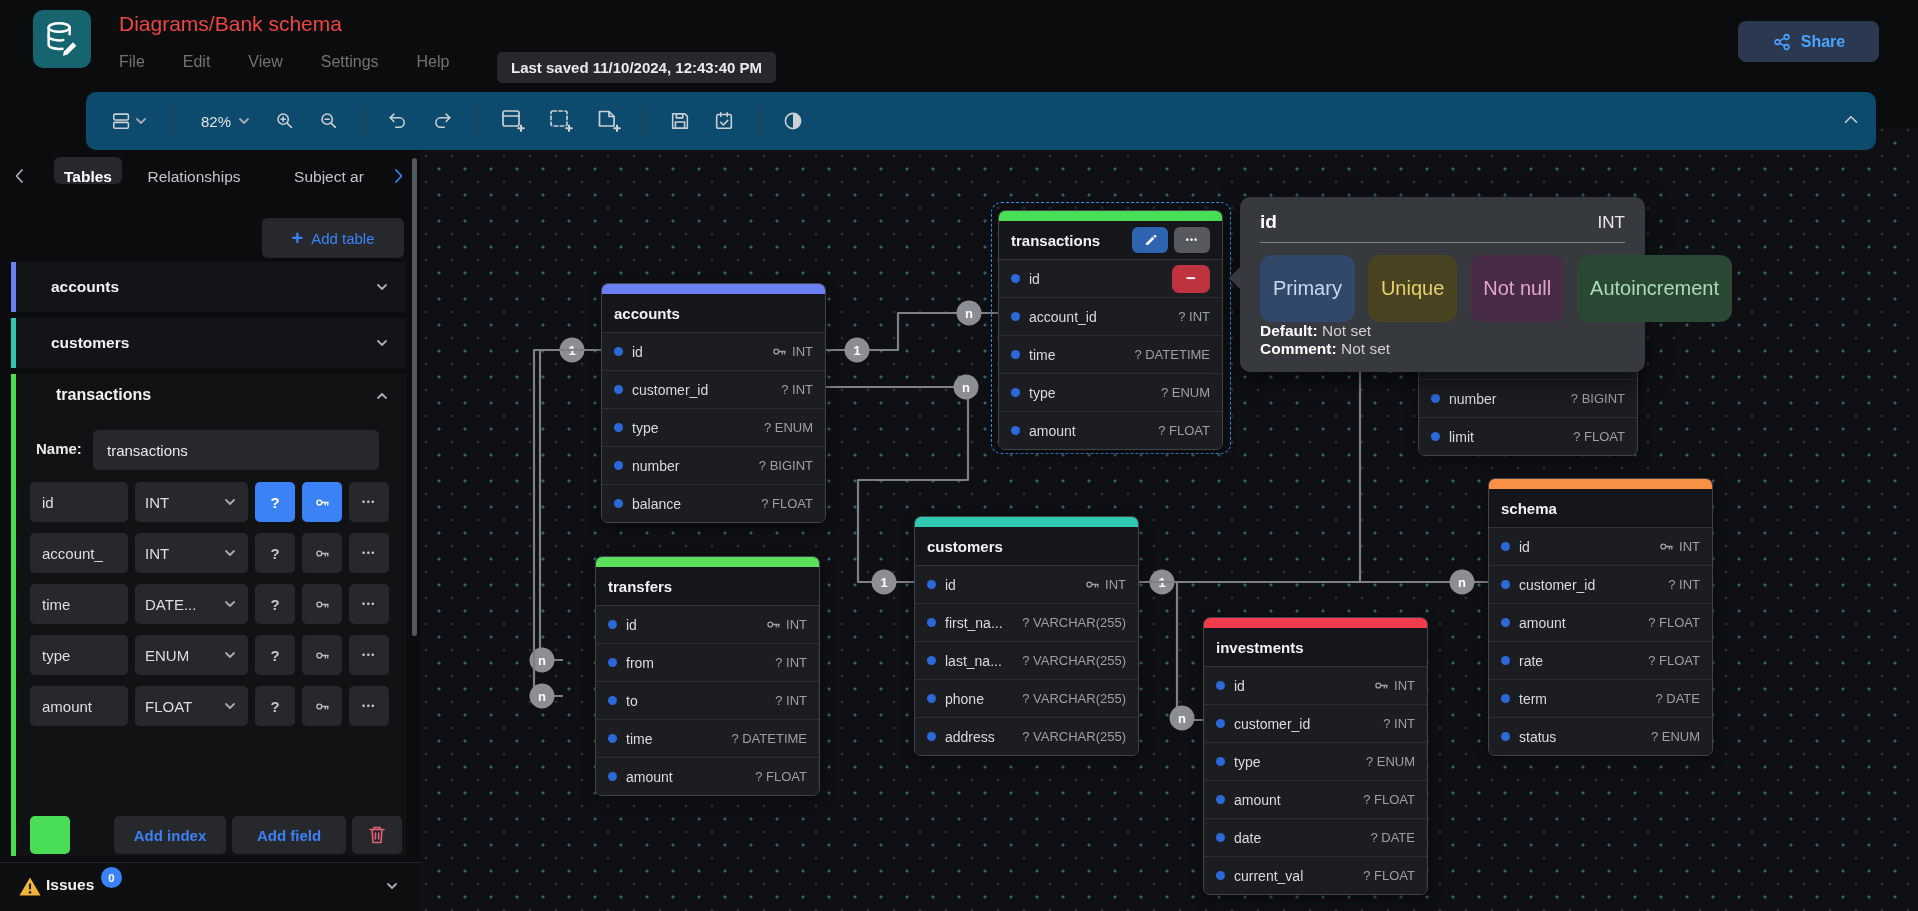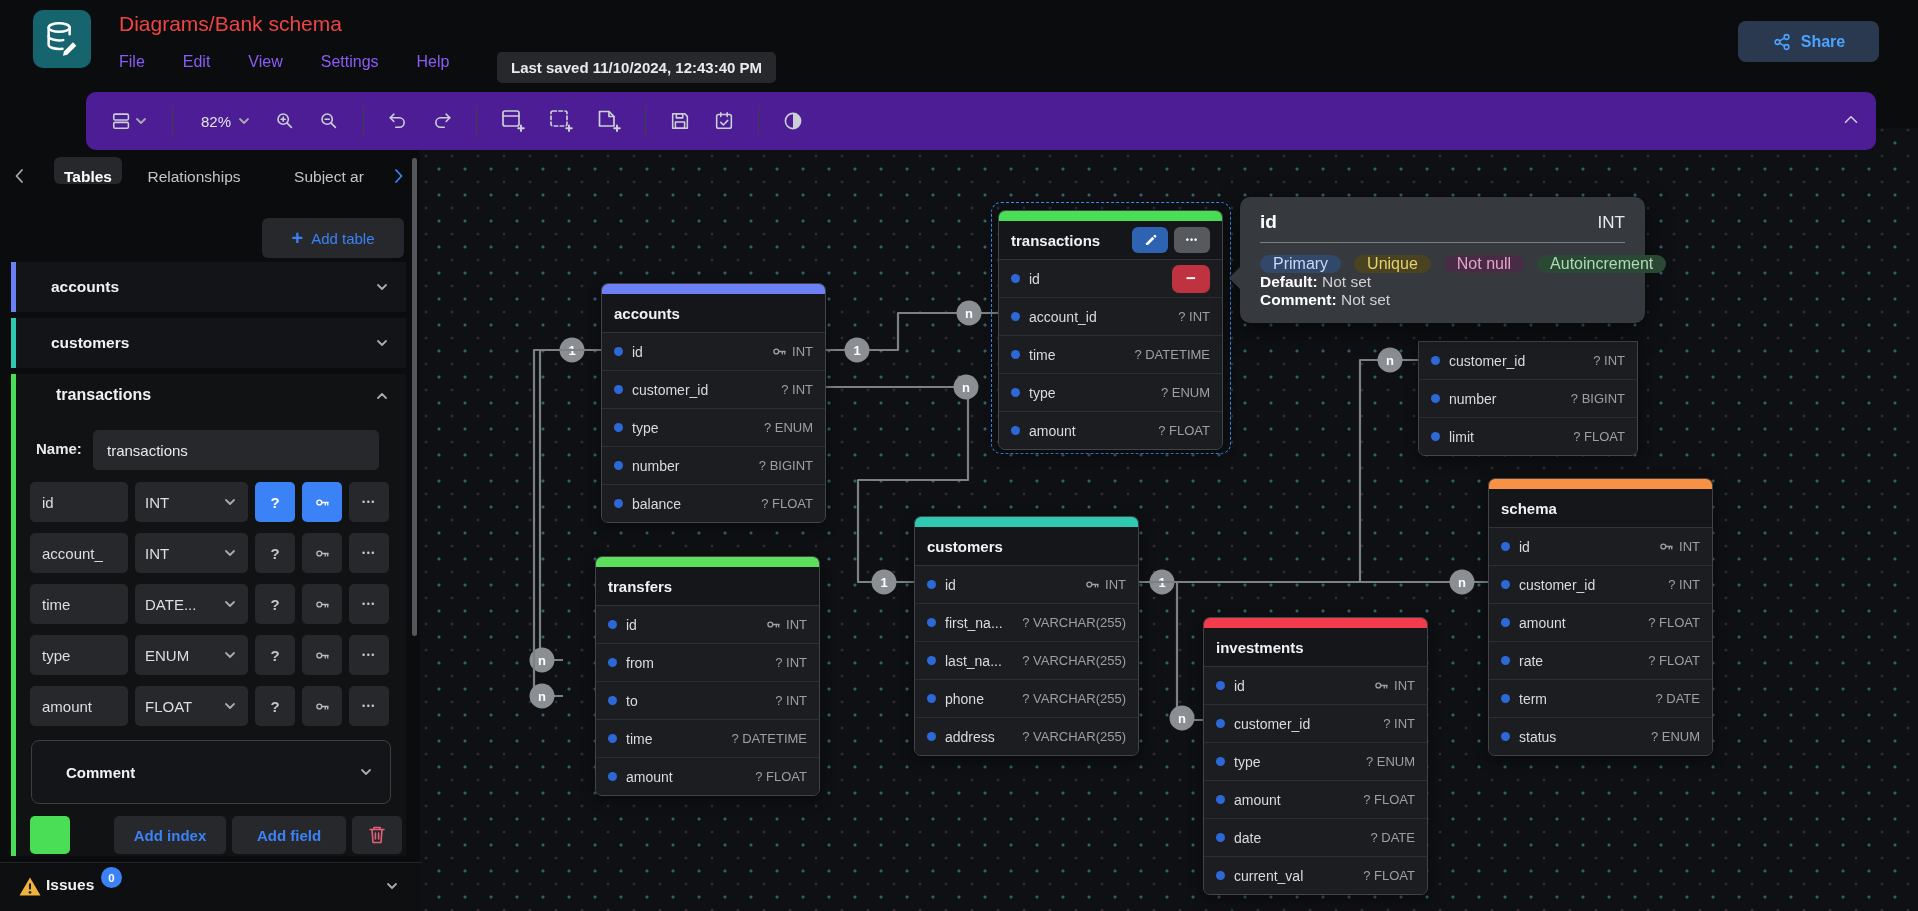--- a/index.html
+++ b/index.html
@@ -6,29 +6,29 @@
   .app{position:relative;width:1918px;height:911px;background:#0b0c0d;overflow:hidden;
        font-family:"Liberation Sans",sans-serif;color:#e8e9ea;}
   svg{display:block}
   .ic{width:22px;height:22px;fill:none;stroke:#ccd0d4;stroke-width:1.7;stroke-linecap:round;stroke-linejoin:round}
   .ic-sm{width:16px;height:16px;fill:none;stroke:#a7abb0;stroke-width:1.8;stroke-linecap:round;stroke-linejoin:round}
 
   
   .logo{position:absolute;left:33px;top:10px;width:58px;height:58px;border-radius:10px;background:#15646e;
         display:flex;align-items:center;justify-content:center;cursor:pointer}
   .app-title{position:absolute;left:119px;top:12px;font-size:21px;color:#ef4444}
-  .menubar{position:absolute;left:119px;top:53px;display:flex;gap:38px;font-size:16px;color:#8b5cf6}
+  .menubar{position:absolute;left:119px;top:53px;display:flex;gap:38px;font-size:16px;color:#737373}
   .last-saved{position:absolute;left:497px;top:52px;height:31px;line-height:31px;padding:0 14px;background:#26282c;
         border-radius:5px;font-size:15px;font-weight:bold;color:#e9eaeb}
   .share-btn{position:absolute;left:1738px;top:21px;width:141px;height:41px;background:#2b3950;border:none;border-radius:8px;
         display:flex;align-items:center;justify-content:center;gap:9px;color:#4aa3ff;font-size:16px;font-weight:bold;
         font-family:inherit;cursor:pointer}
 
   
-  .toolbar{position:absolute;left:86px;top:92px;width:1790px;height:58px;background:#4c1d95;border-radius:10px;
+  .toolbar{position:absolute;left:86px;top:92px;width:1790px;height:58px;background:#0c4a6e;border-radius:10px;
         display:flex;align-items:center;padding:0 16px;box-sizing:border-box;gap:4px;z-index:6}
   .tb-btn{display:flex;align-items:center;justify-content:center;height:40px;padding:0 9px;border-radius:6px;cursor:pointer}
   .tb-div{width:1px;height:30px;background:#3c4045;margin:0 10px}
   .zoom-label{font-size:15px;color:#e2e4e6;padding:0 5px}
   .tb-collapse{position:absolute;right:14px;top:17px;cursor:pointer}
 
   
   .sidebar{position:absolute;left:0;top:150px;width:422px;bottom:0;}
   .tab-back{position:absolute;left:10px;top:16px;cursor:pointer}
   .tab{position:absolute;top:7px;height:27px;line-height:40px;font-size:15.5px;color:#c3c6c9;cursor:pointer;text-align:center}
@@ -115,21 +115,21 @@
   
   .tooltip{position:absolute;left:1240px;top:197px;width:405px;background:#36393e;border-radius:10px;z-index:5;
        padding:14px 20px;box-sizing:border-box;box-shadow:0 8px 24px rgba(0,0,0,.55)}
   .tt-arrow{position:absolute;left:-11px;top:70px;width:0;height:0;border-top:11px solid transparent;
        border-bottom:11px solid transparent;border-right:11px solid #36393e}
   .tt-title-row{display:flex;justify-content:space-between;align-items:baseline}
   .tt-title{font-size:19px;font-weight:bold;color:#fff}
   .tt-type{font-size:17px;color:#e8e9ea}
   .tt-div{height:1px;background:#7c8085;margin:9px 0 12px}
   .tt-badges{display:flex;gap:13px}
-  .badge{padding:0 13px;border-radius:12px;font-size:16px;white-space:nowrap}
+  .badge{padding:22px 13px;border-radius:12px;font-size:20px;white-space:nowrap}
   .tt-row{font-size:15.5px;color:#cfd1d3}
   .tt-row b{color:#fff}
 </style>
 </head>
 <body>
 
 <div class="app">
 
   <div class="canvas-bg"></div>
 
@@ -737,28 +737,20 @@
             <span class="fbox bq">?</span>
             <span class="fbox bk">
               <svg class="key-ic" viewBox="0 0 16 16">
                 <circle cx="4.6" cy="8" r="2.6" fill="none" stroke="#b8bcc0" stroke-width="1.4"></circle>
                 <path d="M7.2 8 H14 M11 8 v2.6 M13.6 8 v2.6" fill="none" stroke="#b8bcc0" stroke-width="1.4" stroke-linecap="round"></path>
               </svg>
             </span>
             <span class="fbox bd">•••</span>
           </div>
         </div>
-      <div class="comment-box">
-        <span>Comment</span>
-        <span class="cchev">
-          <svg class="ic-sm" viewBox="0 0 16 16">
-              <path d="M4 6 l4 4 4 -4"></path>
-            </svg>
-        </span>
-      </div>
       <span class="swatch" id="swatch" style="background: rgb(74, 222, 87);"></span>
       <button class="ed-btn btn-idx">Add index</button>
       <button class="ed-btn btn-fld">Add field</button>
       <button class="ed-btn btn-trash">
         <svg class="ic" style="width:20px;height:22px;stroke:#e4607a;stroke-width:1.6" viewBox="0 0 20 22">
           <path d="M3 5.5 h14"></path>
             <path d="M7 5.5 V3.5 h6 v2"></path>
             <path d="M5 5.5 l1 13 h8 l1 -13"></path>
             <path d="M8.4 9 v6 M11.6 9 v6"></path>
         </svg>

